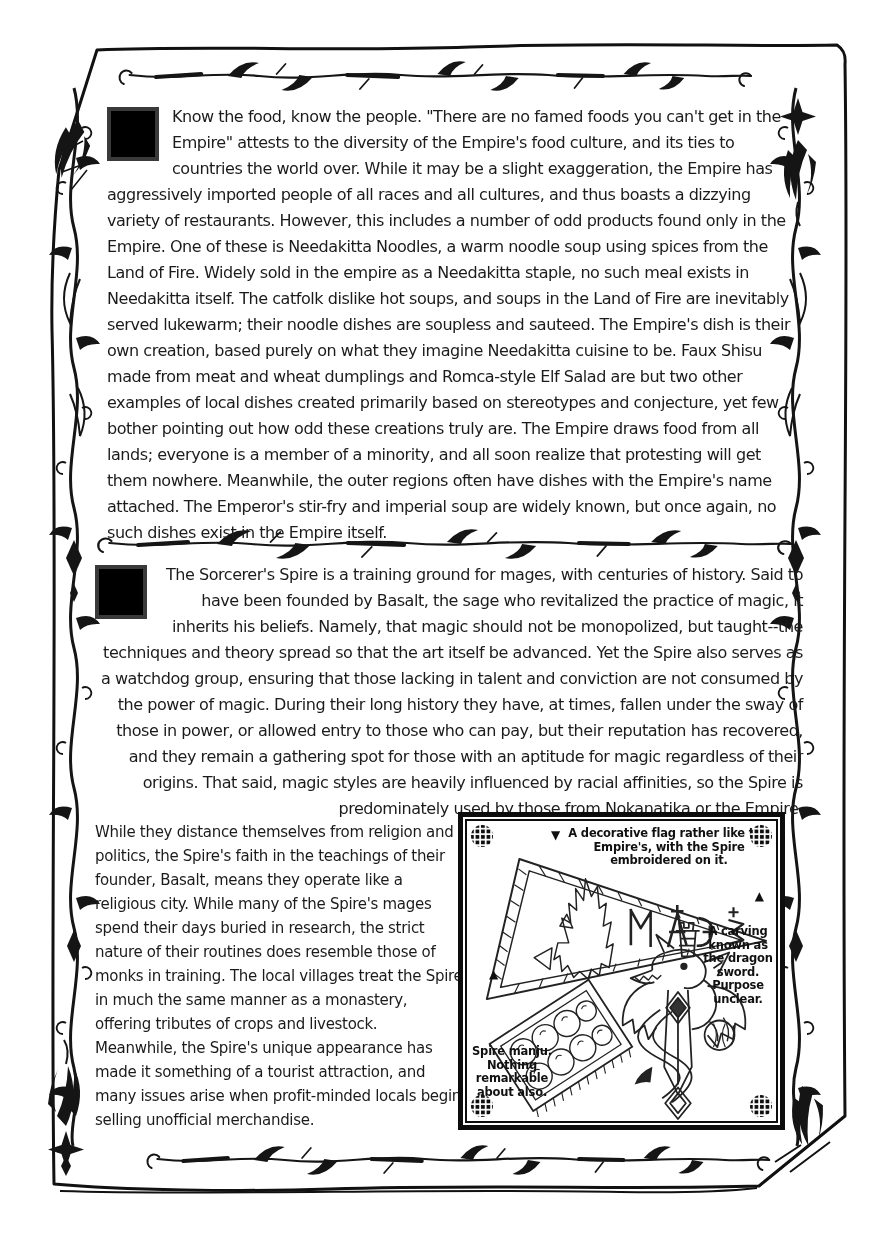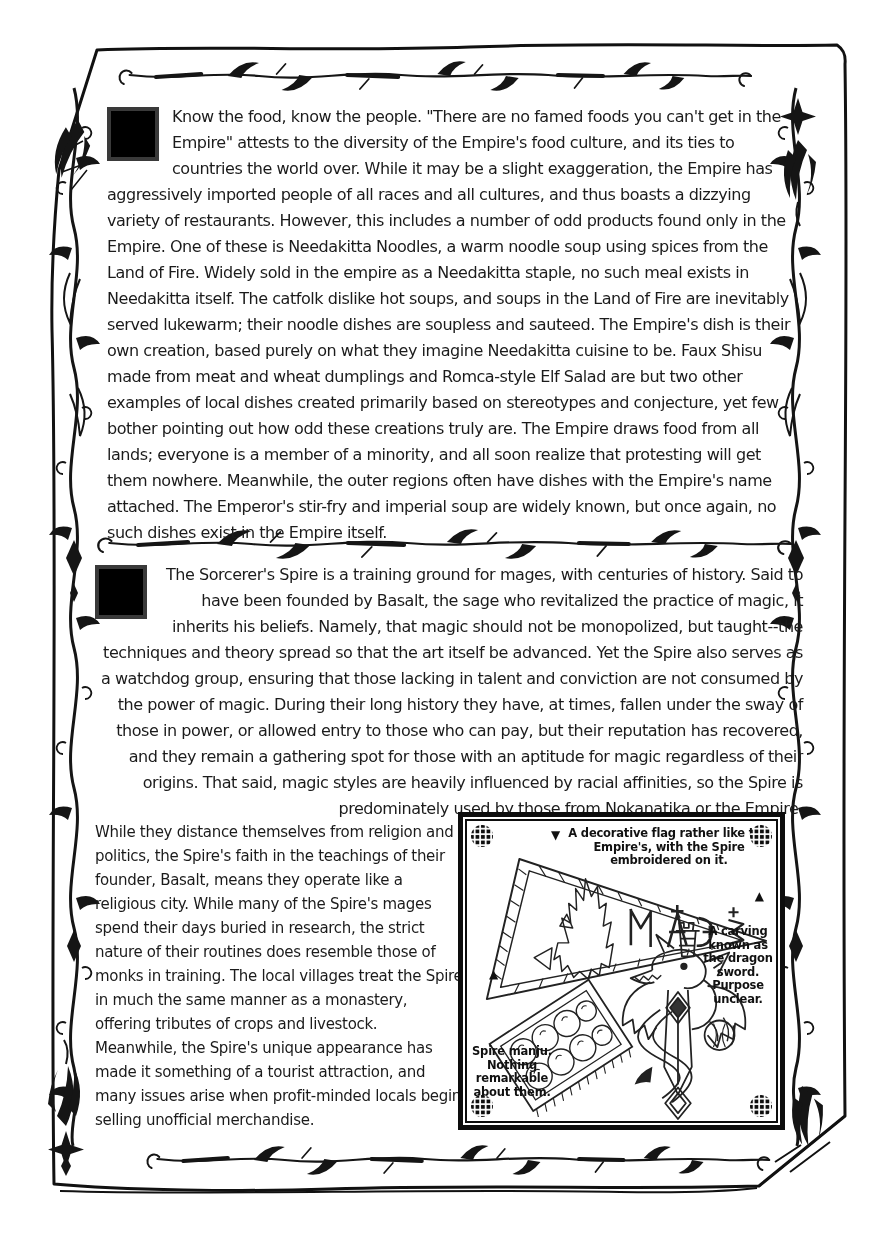--- a/index.html
+++ b/index.html
@@ -186,21 +186,21 @@
         <circle cx="128" cy="118" r="15"></circle>
         <path d="M118,104 q10,8 8,20 M132,100 q8,12 4,24 M142,108 q4,12 -2,20" stroke-width="1.5"></path>
         <path d="M122,106 q6,12 0,24 M134,106 q-6,12 0,24" stroke-width="1.2"></path>
         <polygon points="86,171 99,187 86,203 73,187"></polygon>
         <polygon points="86,177 94,187 86,197 78,187"></polygon>
         <path d="M60,150 q-14,6 -18,18 q10,-4 16,-2 z" fill="#222" stroke="none"></path>
       </g>
     </svg>
 
     <span class="marker manju-marker">▲</span>
-    <div class="cap manju-cap">Spire manju. Nothing remarkable about them.</div>
+    <div class="cap manju-cap">Spire manju. Nothing remarkable about also.</div>
 
     <svg id="manju-svg" width="150" height="140" viewBox="0 0 150 140">
       <g transform="rotate(-33 75 70)" stroke="#222" fill="none" stroke-width="1.8">
         <rect x="16" y="28" width="118" height="80" fill="#fff"></rect>
         <rect x="24" y="36" width="102" height="64" stroke-width="1.3"></rect>
         <g stroke-width="1.4">
           <circle cx="40" cy="53" r="13"></circle>
             <circle cx="66" cy="53" r="13"></circle>
           <circle cx="92" cy="53" r="13"></circle>
             <circle cx="115" cy="53" r="10"></circle>

